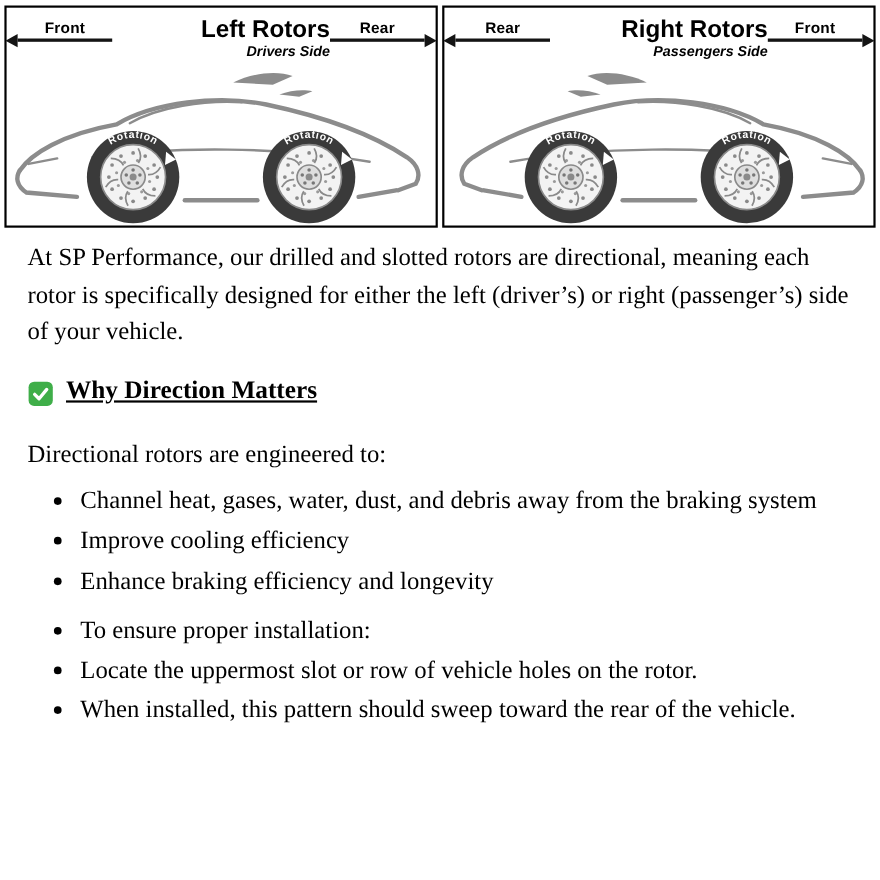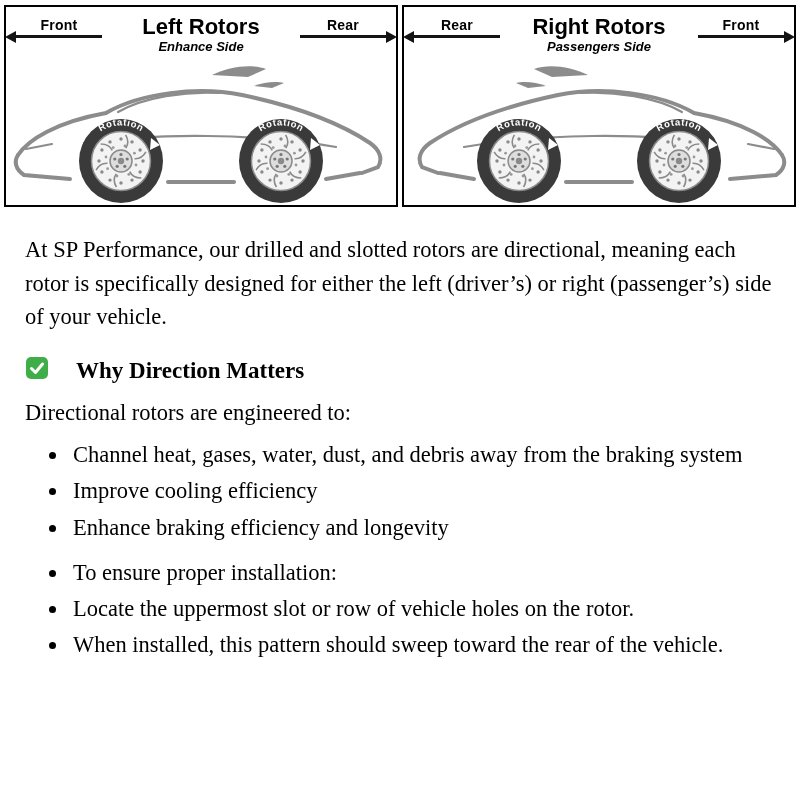--- a/index.html
+++ b/index.html
@@ -11,37 +11,37 @@
   .diagram { display:grid; grid-template-columns:1fr 1fr; column-gap:4px; padding:5px 4px 0 4px; }
   .panel { border:2.5px solid #000; background:#fff; }
   .panel-header { display:grid; grid-template-columns:86px 1fr 86px; align-items:start; padding:8px 10px 0; }
   .dir { display:flex; flex-direction:column; align-items:center; margin-top:2px; }
   .dir-text { font:bold 14px/1.15 "Liberation Sans", sans-serif; letter-spacing:.2px; }
   .arrow { position:relative; width:100%; height:3px; background:#141414; margin-top:2px; }
   .arrow.a-left::before { content:""; position:absolute; left:-11px; top:-4.5px;
     border-style:solid; border-width:6px 11px 6px 0; border-color:transparent #141414 transparent transparent; }
   .arrow.a-right::after { content:""; position:absolute; right:-11px; top:-4.5px;
     border-style:solid; border-width:6px 0 6px 11px; border-color:transparent transparent transparent #141414; }
-  .panel-titles { text-align:center; }
+  .panel-titles { text-align:right; }
   .panel-title { font:bold 22px/1.1 "Liberation Sans", sans-serif; }
   .panel-subtitle { font:italic bold 13px/1.2 "Liberation Sans", sans-serif; }
 
   .car-svg { display:block; width:100%; height:auto; }
   .cl { stroke:#8c8c8c; stroke-width:4; fill:none; stroke-linecap:round; }
   .thin { stroke-width:2.2; }
   .swoosh { fill:#8c8c8c; }
   .rot-text { font:bold 9.5px "Liberation Sans", sans-serif; fill:#fff; letter-spacing:.6px; }
 
   
-  .content { padding:20px 25px 20px; }
+  .content { padding:4px 25px 20px; }
   .intro { font-size:22.5px; line-height:1.5; margin:6px 0 2px; }
-  .hrow { display:flex; align-items:flex-start; gap:27px; margin:22px 0 2px; }
+  .hrow { display:flex; align-items:flex-end; gap:11px; margin:22px 0 2px;text-decoration:underline; }
   .hrow .htext { font-size:23px; line-height:1.3; }
   .hrow.bold .htext { font-weight:bold; }
-  .lead { font-size:22.5px; margin:14px 0 0; }
+  .lead { font-size:22.5px; margin:30px 0 0; }
   ul { margin:12px 0 2px; padding-left:44px; list-style:disc; }
   li { font-size:22.5px; line-height:1.48; padding-left:4px; margin-bottom:3px; }
 
   .icon-badge { width:24px; height:24px; flex:0 0 auto; display:inline-block; }
 </style>
 </head>
 <body>
 
 <div class="page">
 
@@ -142,21 +142,21 @@
   <div class="diagram">
 
     <div class="panel">
       <div class="panel-header">
         <div class="dir">
           <span class="dir-text">Front</span>
           <span class="arrow a-left"></span>
         </div>
         <div class="panel-titles">
           <div class="panel-title">Left Rotors</div>
-          <div class="panel-subtitle">Enhance Side</div>
+          <div class="panel-subtitle">Drivers Side</div>
         </div>
         <div class="dir">
           <span class="dir-text">Rear</span>
           <span class="arrow a-right"></span>
         </div>
       </div>
       <svg class="car-svg" viewBox="0 0 390 150">
         <use href="#car-art"></use>
         <path id="arcL1" d="M84 88 A 36 36 0 0 1 146 88" fill="none"></path>
         <text class="rot-text">

